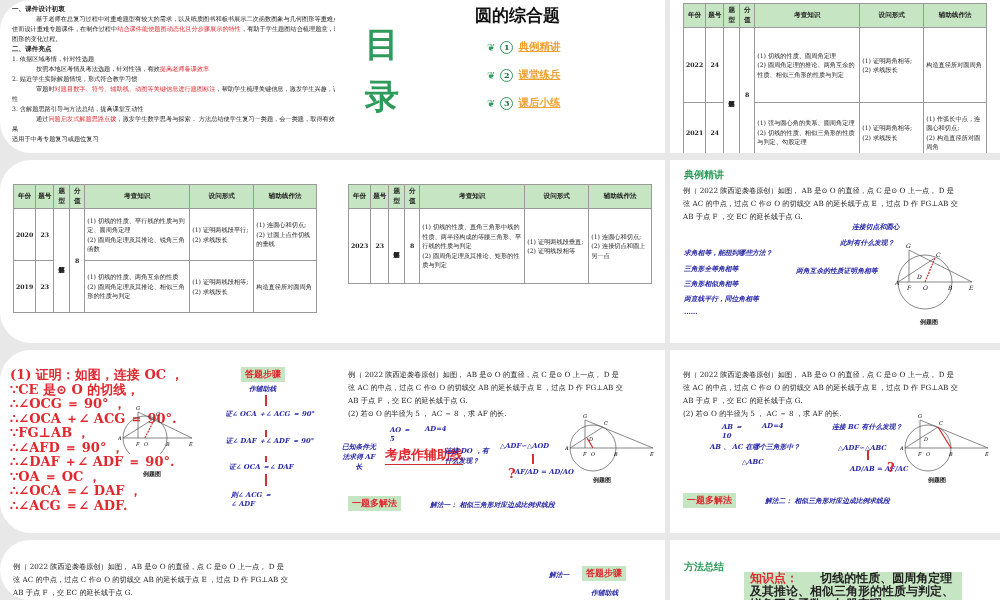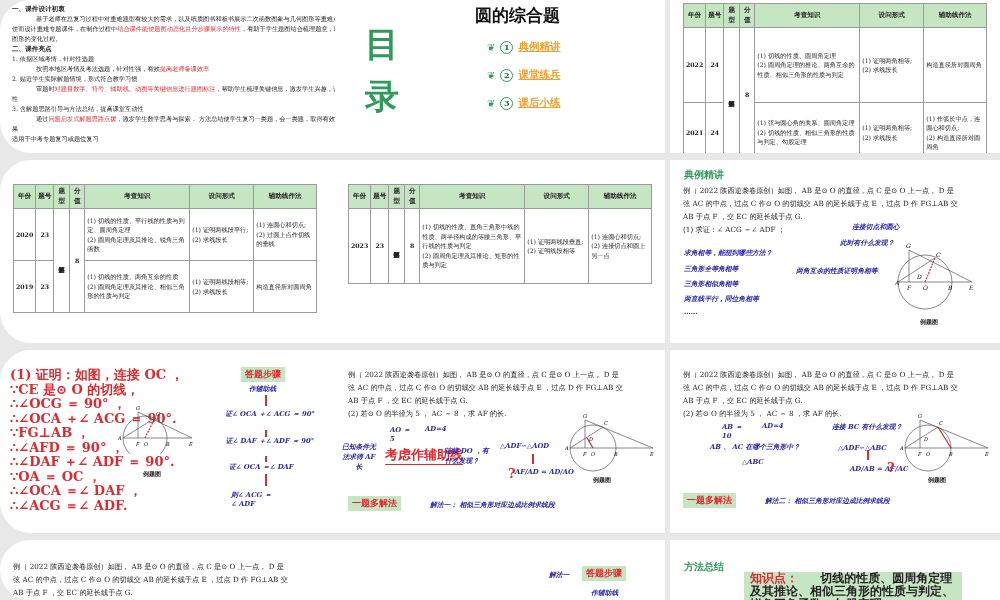--- a/index.html
+++ b/index.html
@@ -184,21 +184,20 @@
   </tbody>
     </table>
 </div>
 
 <div class="slide c3 r2">
   <div class="section-title abs" style="left:14px;top:8px;">典例精讲</div>
   <div class="prob abs" style="left:3px;top:24px;width:325px;">
     <div>例（ 2022 陕西逆袭卷原创）如图， AB 是⊙ O 的直径，点 C 是⊙ O 上一点， D 是</div>
     <div>弦 AC 的中点，过点 C 作⊙ O 的切线交 AB 的延长线于点 E ，过点 D 作 FG⊥AB 交</div>
     <div>AB 于点 F ，交 EC 的延长线于点 G.</div>
-    <div>(1) 求证：∠ ACG ＝∠ ADF ；</div>
   </div>
   <div class="blue abs" style="left:182px;top:62px;">连接切点和圆心</div>
   <div class="blue abs" style="left:170px;top:78px;">此时有什么发现？</div>
   <div class="blue abs" style="left:14px;top:88px;">求角相等，能想到哪些方法？</div>
   <div class="blue abs" style="left:14px;top:104px;">三角形全等角相等</div>
   <div class="blue abs" style="left:14px;top:119px;">三角形相似角相等</div>
   <div class="blue abs" style="left:14px;top:134px;">两直线平行，同位角相等</div>
   <div class="blue abs" style="left:14px;top:148px;">……</div>
   <div class="blue abs" style="left:126px;top:106px;">两角互余的性质证明角相等</div>
   <svg class="abs" style="left:225px;top:82px;" width="100" height="72" viewBox="0 0 100 72">

